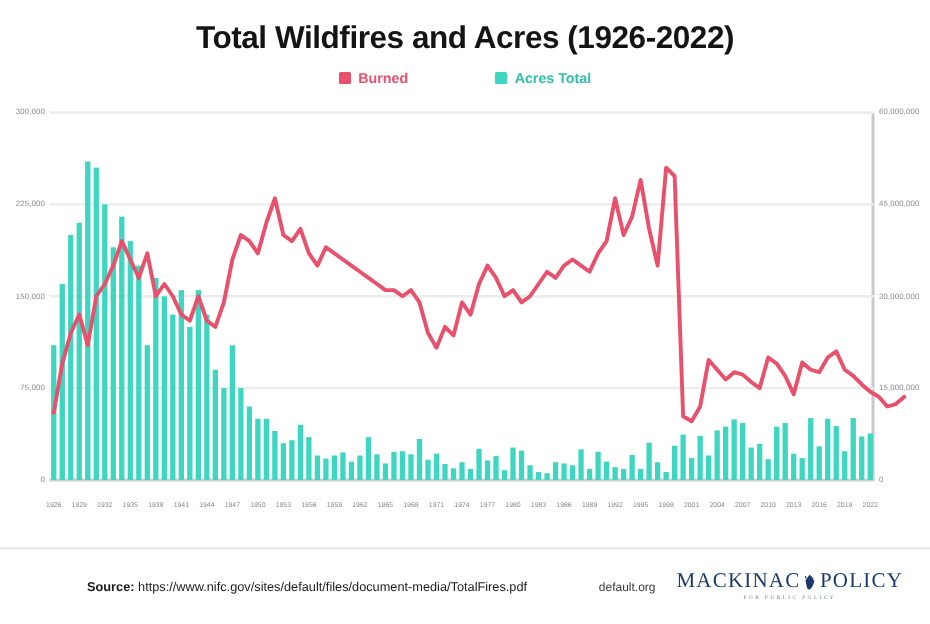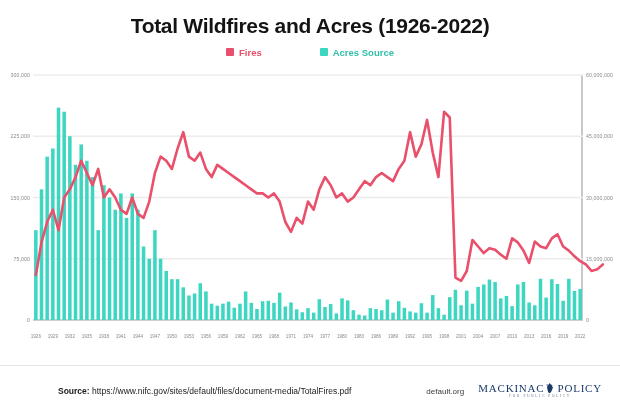--- a/index.html
+++ b/index.html
@@ -83,45 +83,45 @@
     box-sizing:border-box;
   }
   #source-line{font-size:8.5px;color:#1b1b1b;white-space:nowrap;}
   #source-line b{font-weight:bold;padding-left:40px;}
   #footer-right{margin-left:auto;display:flex;align-items:center;gap:14px;}
   #site-url{font-size:8px;color:#3a3a3a;}
   #logo{display:flex;flex-direction:column;align-items:center;line-height:1;}
   #logo-main{
     display:flex;align-items:center;gap:2px;
     font-family:"Liberation Serif", serif;
-    font-size:11px;color:#1a3a6b;letter-spacing:0.8px;
+    font-size:14px;color:#1a3a6b;letter-spacing:0.8px;
   }
   #logo-tag{
     font-family:"Liberation Serif", serif;
     font-size:3.6px;color:#6b7c94;letter-spacing:1.6px;margin-top:1.5px;
   }
   #divider{
     position:absolute;left:0;right:0;bottom:50px;height:1px;background:#e4e4e4;
   }
 </style>
 </head>
 <body>
 
 <div id="chart-card">
 
   <div id="chart-title">Total Wildfires and Acres (1926-2022)</div>
 
   <div id="legend">
     <div class="legend-item" id="legend-fires">
       <span class="legend-swatch" style="background: rgb(232, 80, 107);"></span>
-      <span class="legend-label">Fires</span>
+      <span class="legend-label">Burned</span>
     </div>
     <div class="legend-item" id="legend-acres">
       <span class="legend-swatch" style="background: rgb(61, 214, 192);"></span>
-      <span class="legend-label">Acres Source</span>
+      <span class="legend-label">Acres Total</span>
     </div>
   </div>
 
   <div id="plot-wrap">
     <div class="y-axis" id="y-left">
         <div class="y-tick" style="top: 100%;">0</div>
         <div class="y-tick" style="top: 75%;">75,000</div>
         <div class="y-tick" style="top: 50%;">150,000</div>
         <div class="y-tick" style="top: 25%;">225,000</div>
         <div class="y-tick" style="top: 0%;">300,000</div>

